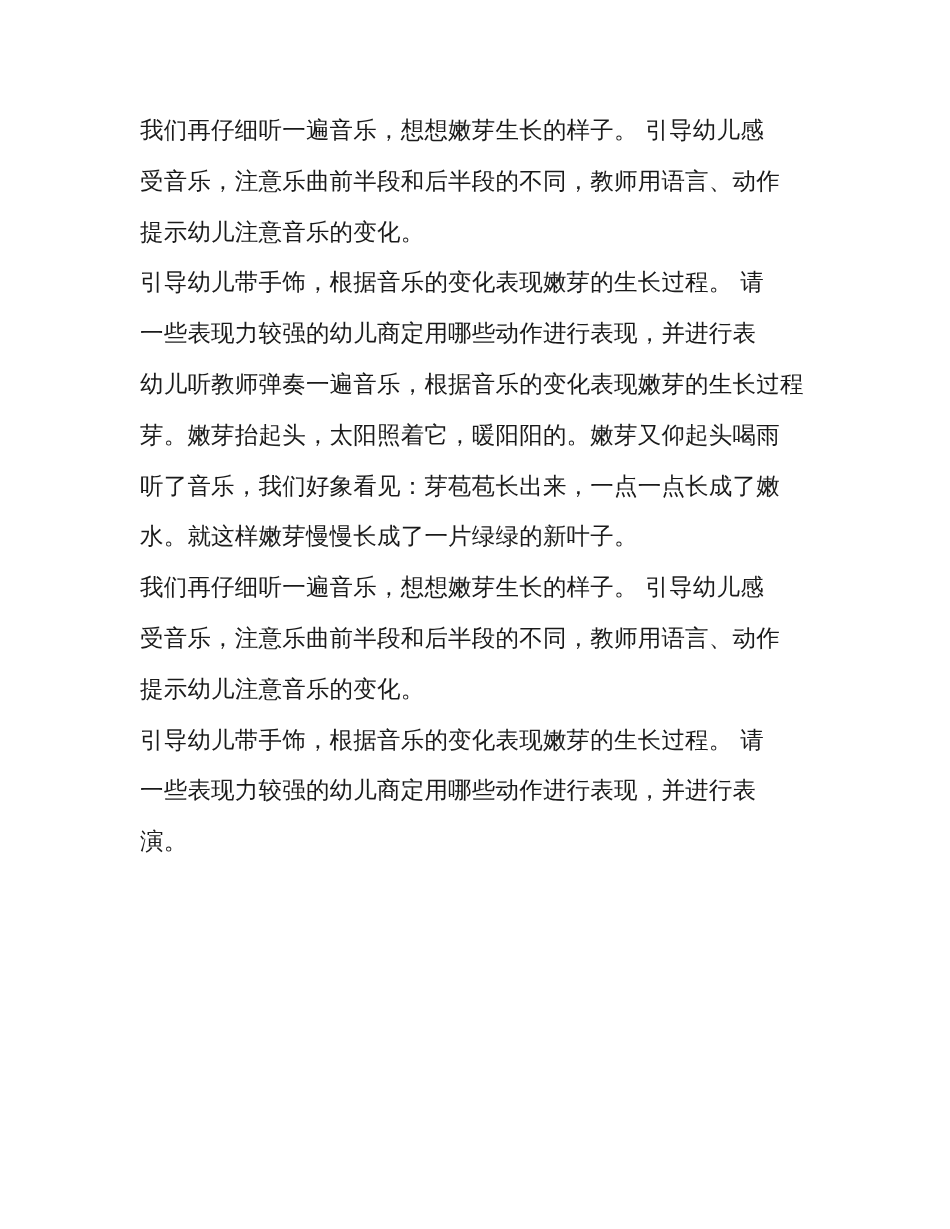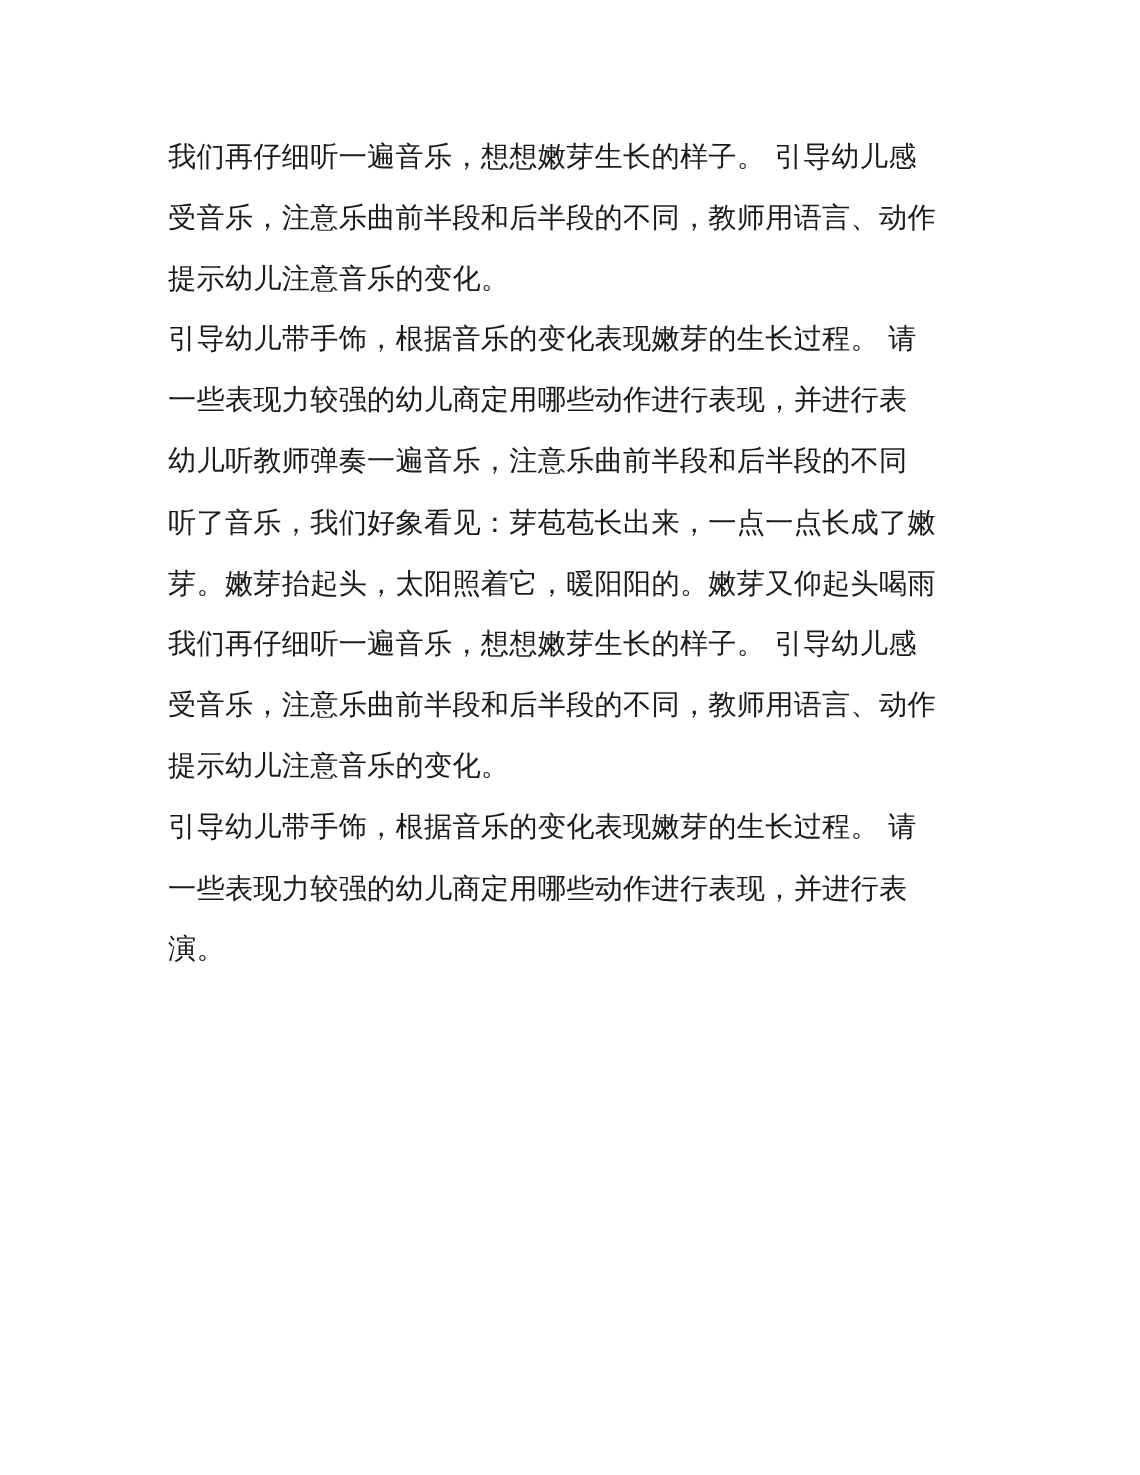--- a/index.html
+++ b/index.html
@@ -36,25 +36,26 @@
   <div class="paragraph">
     <div class="line">我们再仔细听一遍音乐，想想嫩芽生长的样子。 引导幼儿感</div>
     <div class="line">受音乐，注意乐曲前半段和后半段的不同，教师用语言、动作</div>
     <div class="line">提示幼儿注意音乐的变化。</div>
   </div>
   <div class="paragraph">
     <div class="line">引导幼儿带手饰，根据音乐的变化表现嫩芽的生长过程。 请</div>
     <div class="line">一些表现力较强的幼儿商定用哪些动作进行表现，并进行表</div>
   </div>
   <div class="paragraph">
-    <div class="line">幼儿听教师弹奏一遍音乐，注意乐曲前半段和后半段的不同</div>
+    <div class="line">幼儿听教师弹奏一遍音乐，根据音乐的变化表现嫩芽的生长过程</div>
   </div>
   <div class="paragraph">
+    <div class="line">芽。嫩芽抬起头，太阳照着它，暖阳阳的。嫩芽又仰起头喝雨</div>
     <div class="line">听了音乐，我们好象看见：芽苞苞长出来，一点一点长成了嫩</div>
-    <div class="line">芽。嫩芽抬起头，太阳照着它，暖阳阳的。嫩芽又仰起头喝雨</div>
+    <div class="line">水。就这样嫩芽慢慢长成了一片绿绿的新叶子。</div>
   </div>
   <div class="paragraph">
     <div class="line">我们再仔细听一遍音乐，想想嫩芽生长的样子。 引导幼儿感</div>
     <div class="line">受音乐，注意乐曲前半段和后半段的不同，教师用语言、动作</div>
     <div class="line">提示幼儿注意音乐的变化。</div>
   </div>
   <div class="paragraph">
     <div class="line">引导幼儿带手饰，根据音乐的变化表现嫩芽的生长过程。 请</div>
     <div class="line">一些表现力较强的幼儿商定用哪些动作进行表现，并进行表</div>
     <div class="line">演。</div>

